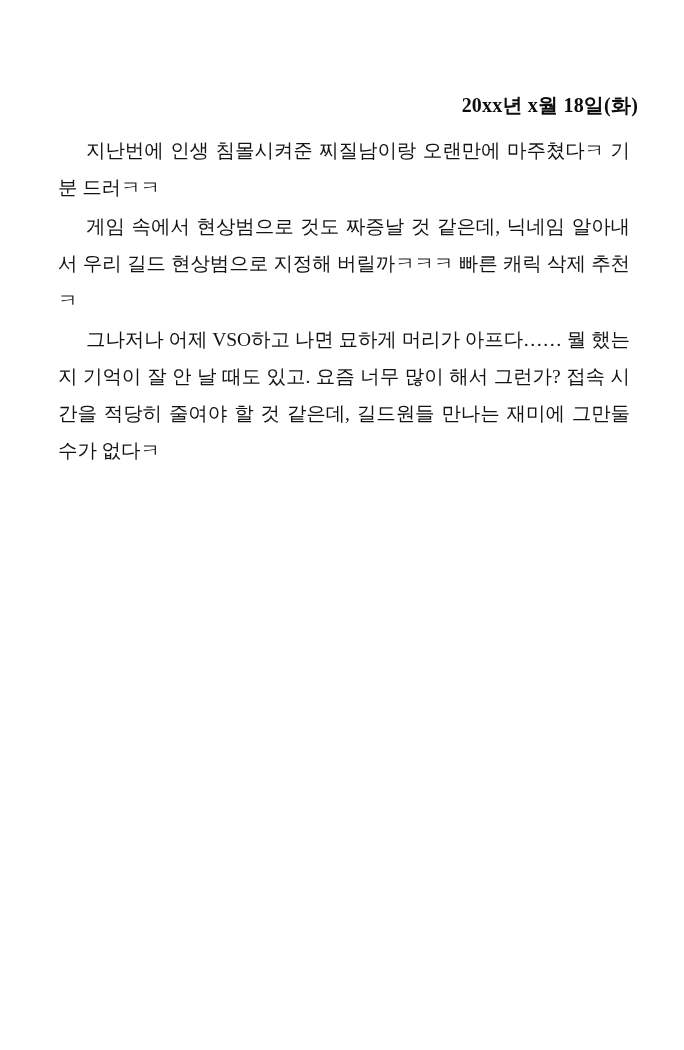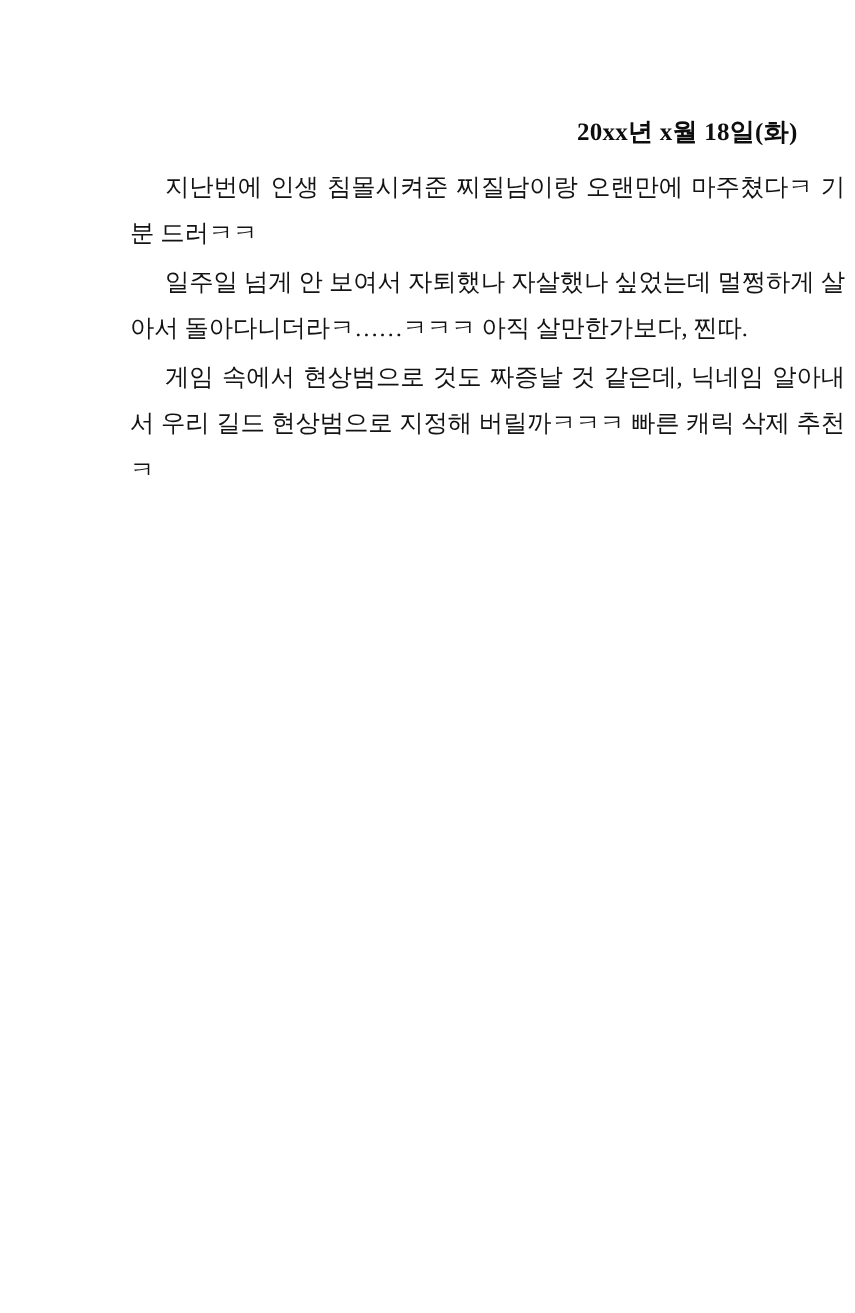--- a/index.html
+++ b/index.html
@@ -29,21 +29,20 @@
     font-weight: bold;
     letter-spacing: 0.2px;
     color: #0d0d0d;
     white-space: nowrap;
   }
   .body-text {
     position: absolute;
     top: 132px;
     left: 58px;
     width: 572px;
-    margin-left: 46px;
   }
   .para {
     margin: 0 0 2px 0;
     font-size: 19.5px;
     line-height: 37px;
     text-indent: 28px;
     text-align: justify;
     text-justify: inter-character;
     word-break: break-all;
     color: #131313;
@@ -55,17 +54,17 @@
 </style>
 </head>
 <body>
 
 <div class="page">
 
   <div class="date-line">20xx년 x월 18일(화)</div>
 
   <div class="body-text">
     <p class="para">지난번에 인생 침몰시켜준 찌질남이랑 오랜만에 마주쳤다ㅋ 기분 드러ㅋㅋ</p>
-    <p class="para">일주일 넘게 안 보여서 자퇴했나 자살했나 싶었는데 멀쩡하게 살아서 돌아다니더라ㅋ……ㅋㅋㅋ 아직 살만한가보다, 찐따.</p>
     <p class="para">게임 속에서 현상범으로 것도 짜증날 것 같은데, 닉네임 알아내서 우리 길드 현상범으로 지정해 버릴까ㅋㅋㅋ 빠른 캐릭 삭제 추천ㅋ</p>
+    <p class="para">그나저나 어제 VSO하고 나면 묘하게 머리가 아프다…… 뭘 했는지 기억이 잘 안 날 때도 있고. 요즘 너무 많이 해서 그런가? 접속 시간을 적당히 줄여야 할 것 같은데, 길드원들 만나는 재미에 그만둘 수가 없다ㅋ</p>
   </div>
 
 </div>
 
 </body></html>

